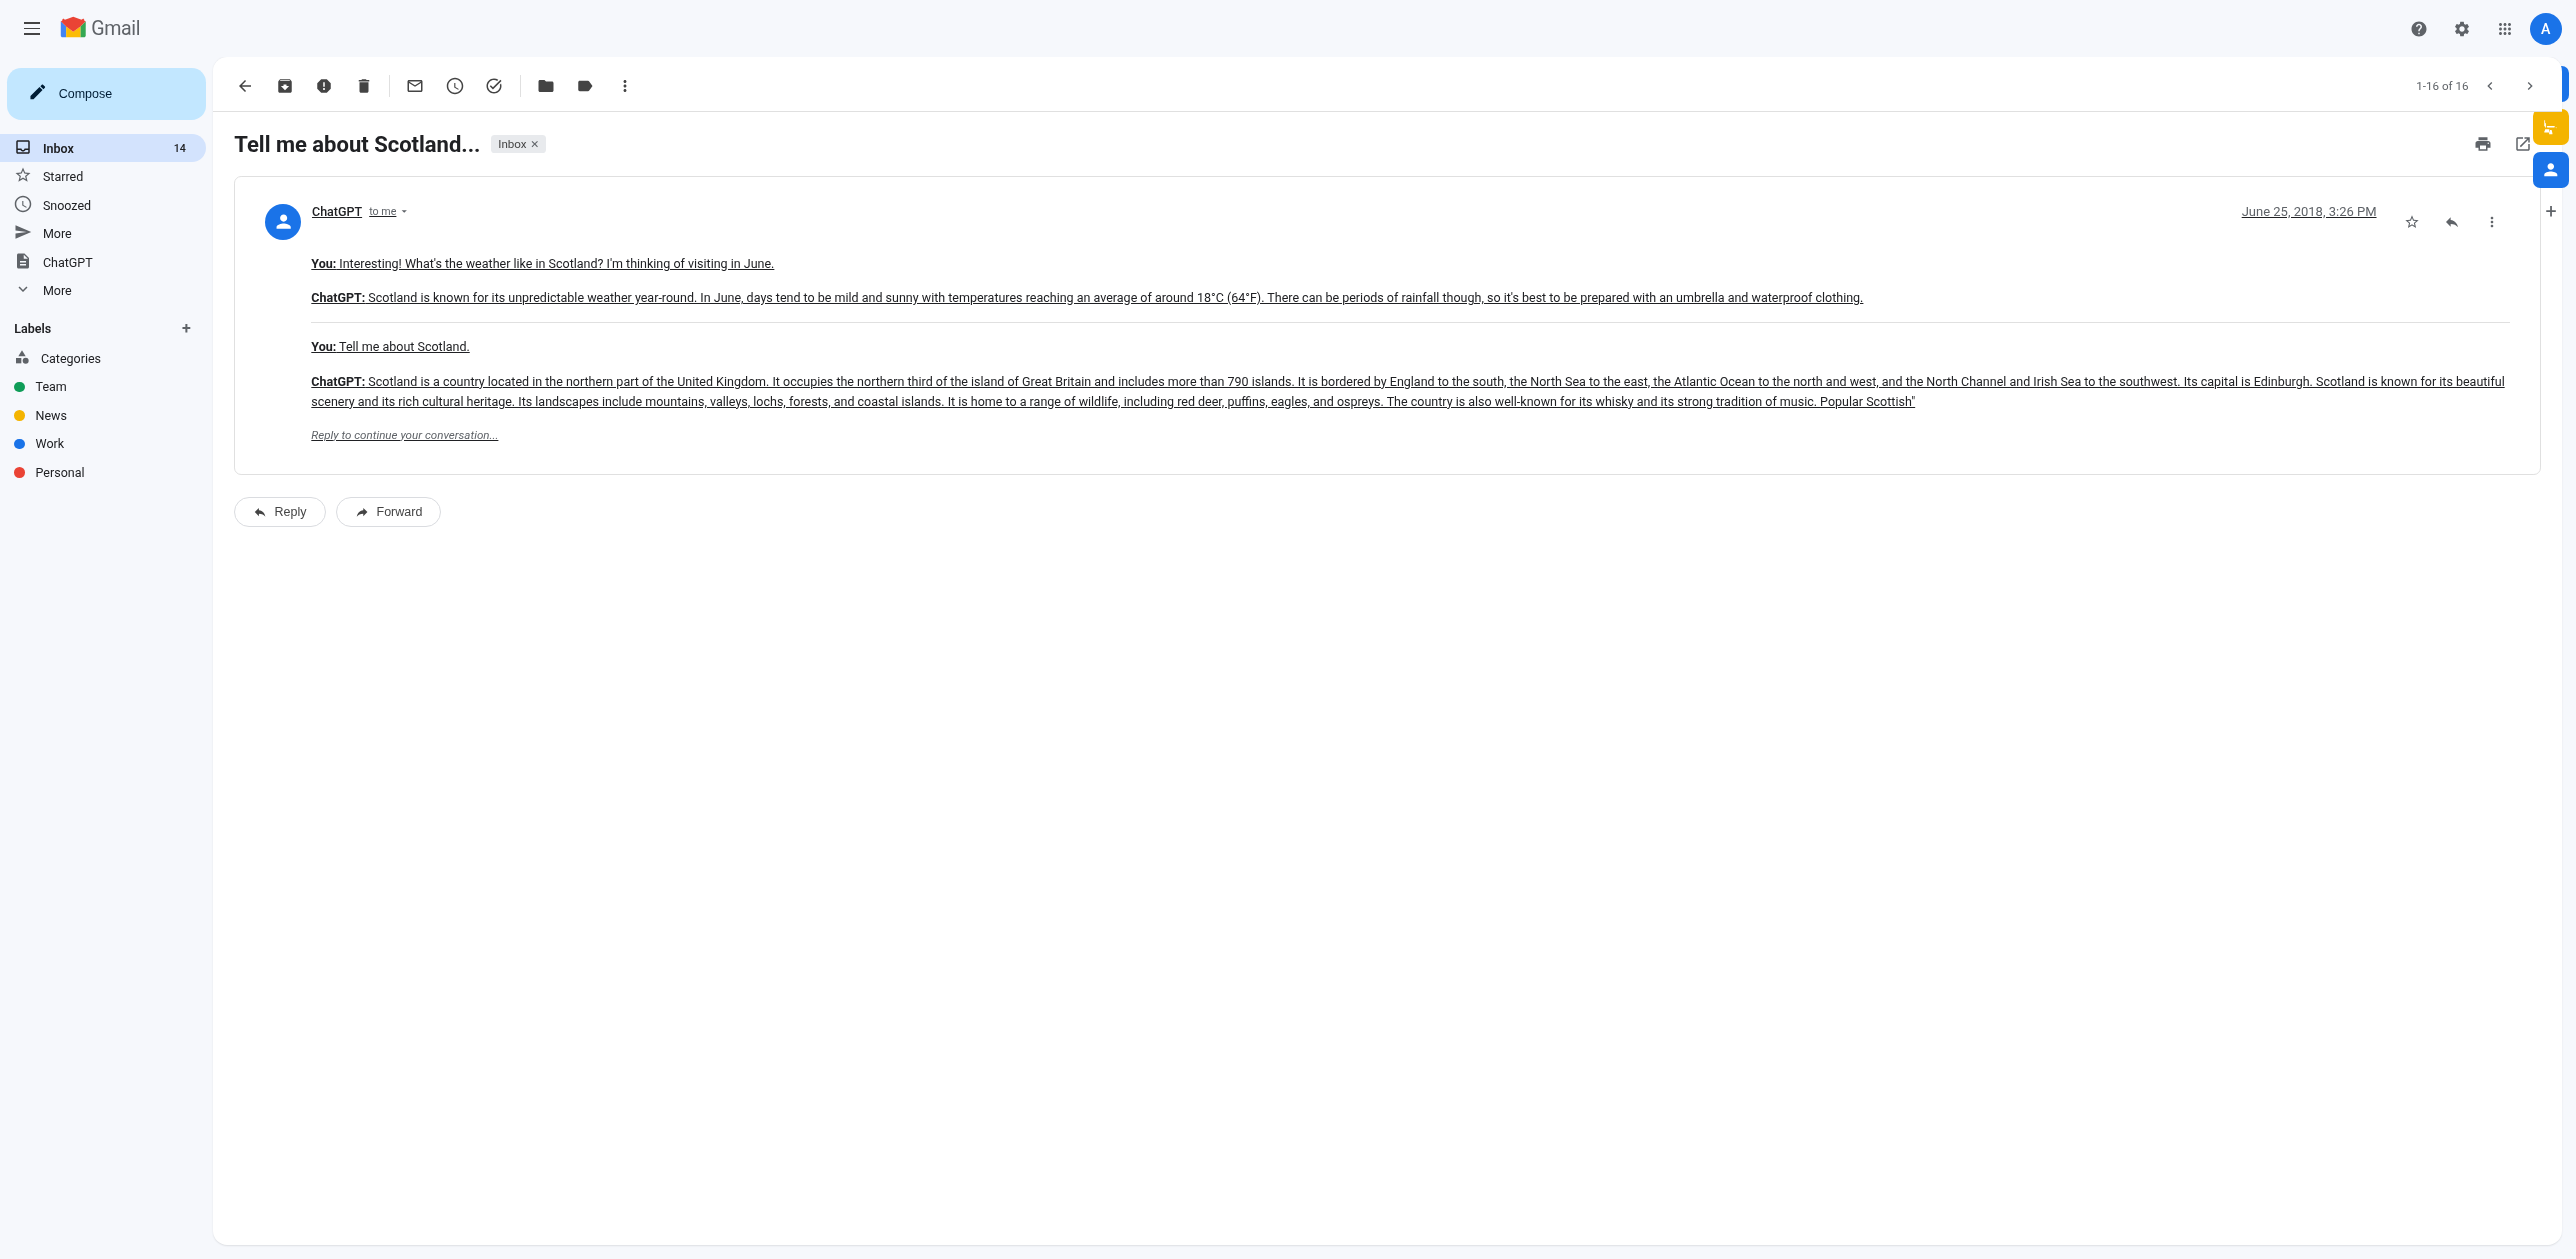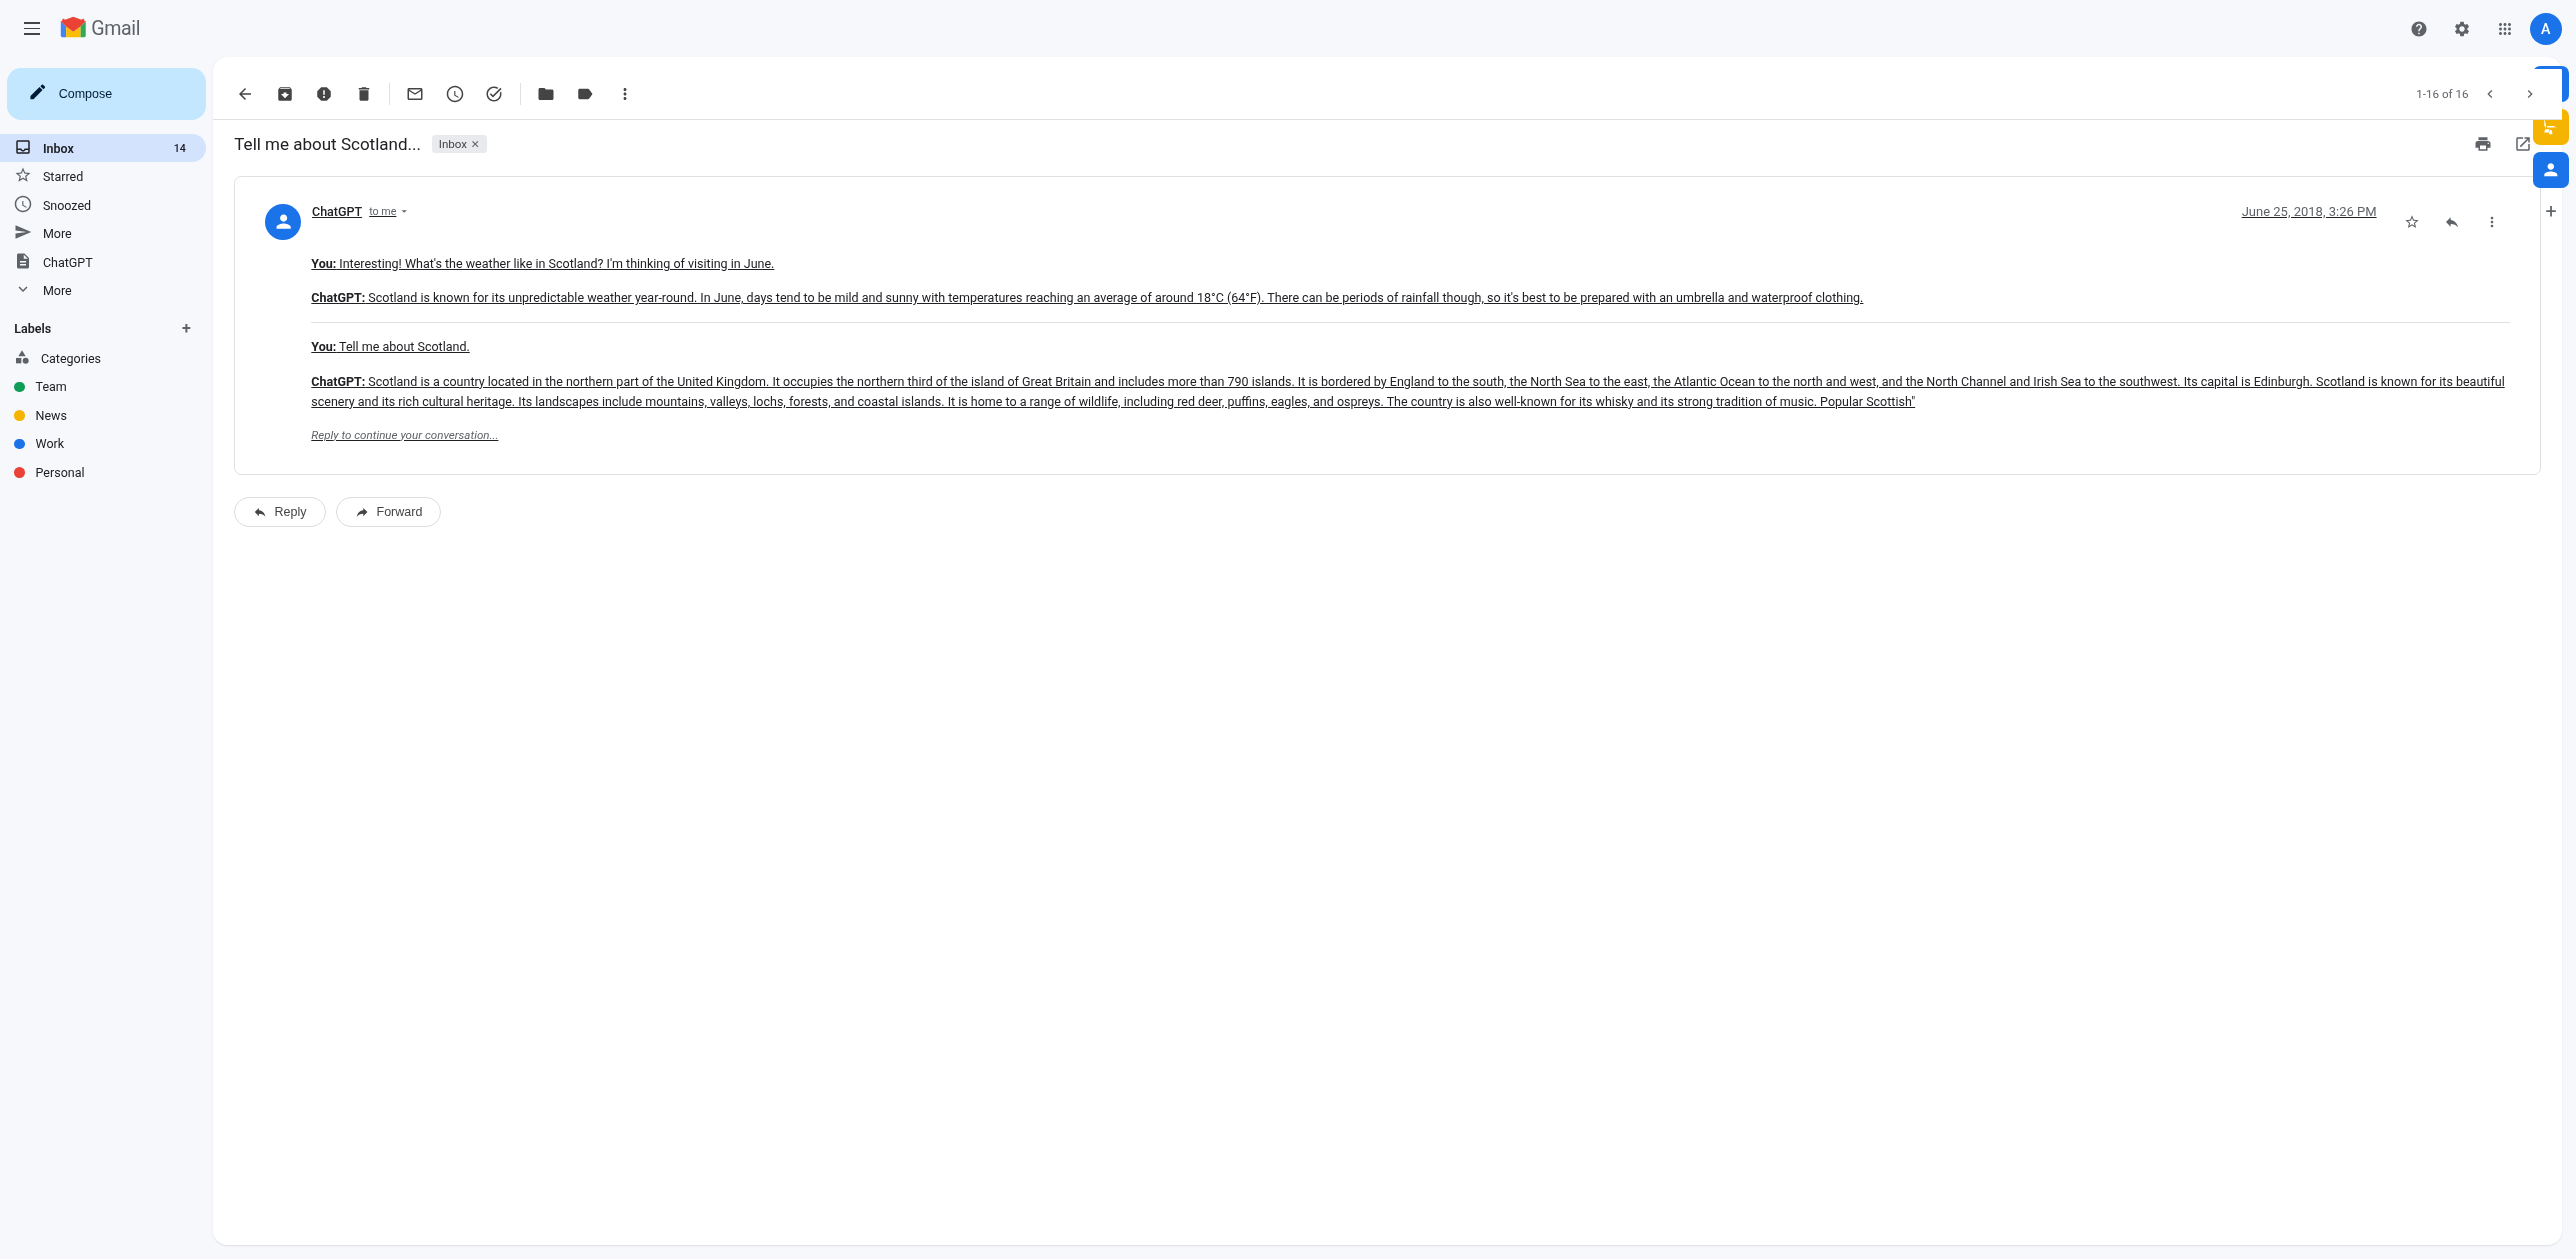--- a/index.html
+++ b/index.html
@@ -209,21 +209,21 @@
     }
 
     
     .email-toolbar {
       display: flex;
       align-items: center;
       padding: 7.1px 14.2px;
       gap: 3.6px;
       border-bottom: 0.9px solid #e0e0e0;
       position: sticky;
-      top: 12px;
+      top: 4px;
       background: white;
       z-index: 10;
     }
     .toolbar-btn {
       width: 36px; height: 36px;
       border-radius: 50%;
       display: flex; align-items: center; justify-content: center;
       cursor: pointer;
       color: #444;
       font-size: 14.2px;
@@ -248,22 +248,22 @@
       padding: 0 21.3px 21.3px 21.3px;
     }
 
     .email-subject-row {
       display: flex;
       align-items: center;
       gap: 10.7px;
       padding: 18px 0 14.2px 0;
     }
     .email-subject {
-      font-size: 17px;
-      font-weight: 400;
+      font-size: 22px;
+      font-weight: 700;
       color: #202124;
     }
     .label-tag {
       display: flex;
       align-items: center;
       gap: 3.6px;
       background: #e8eaed;
       border-radius: 3.6px;
       padding: 1.8px 7.1px;
       font-size: 11.6px;

